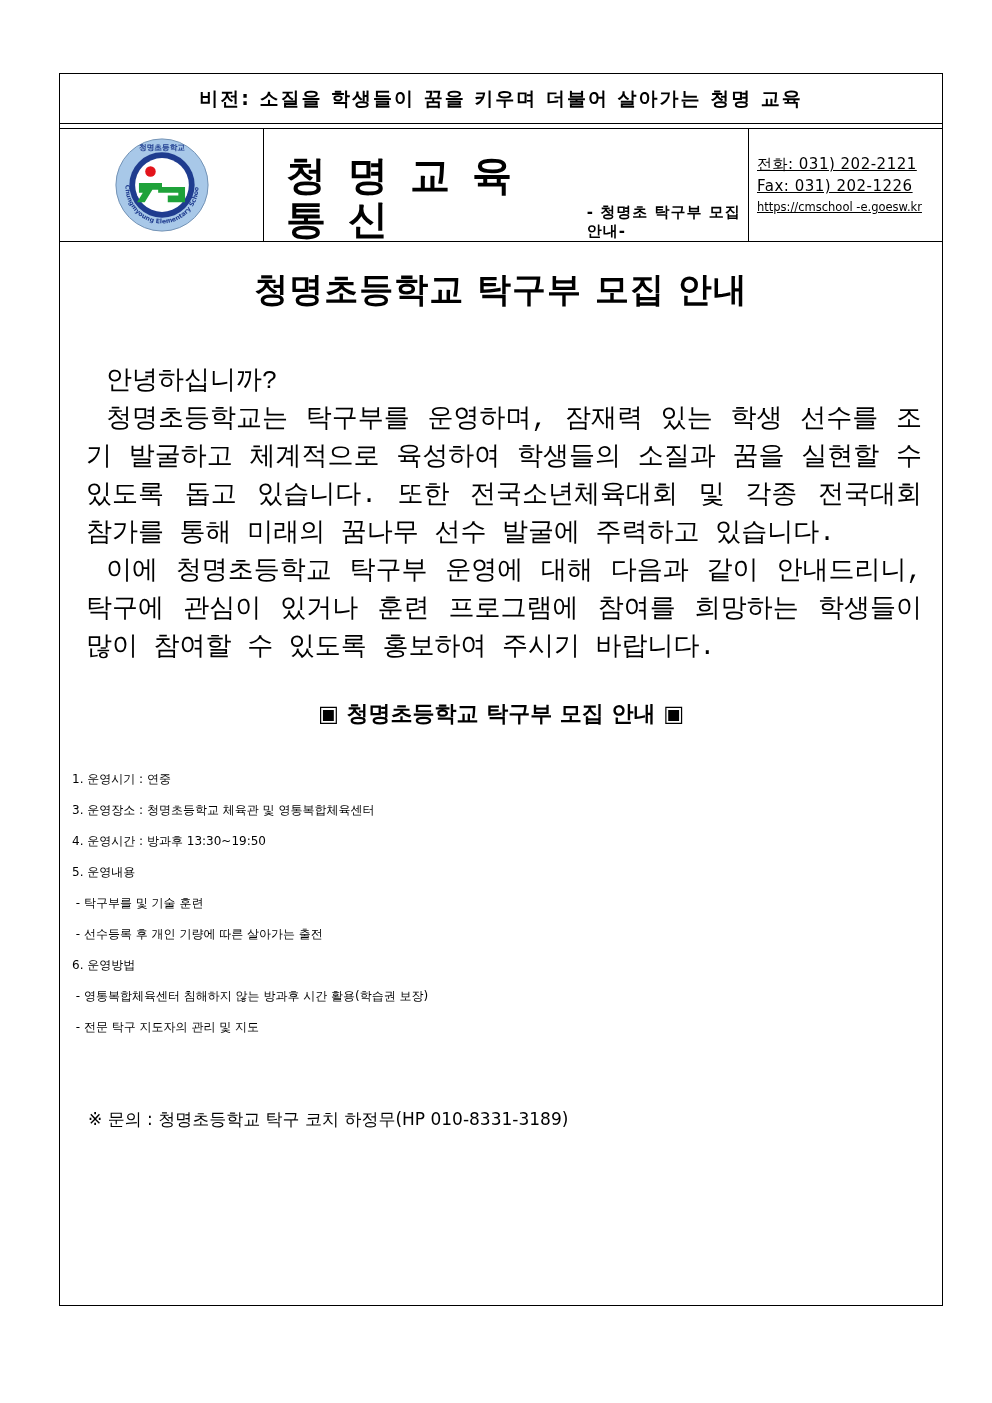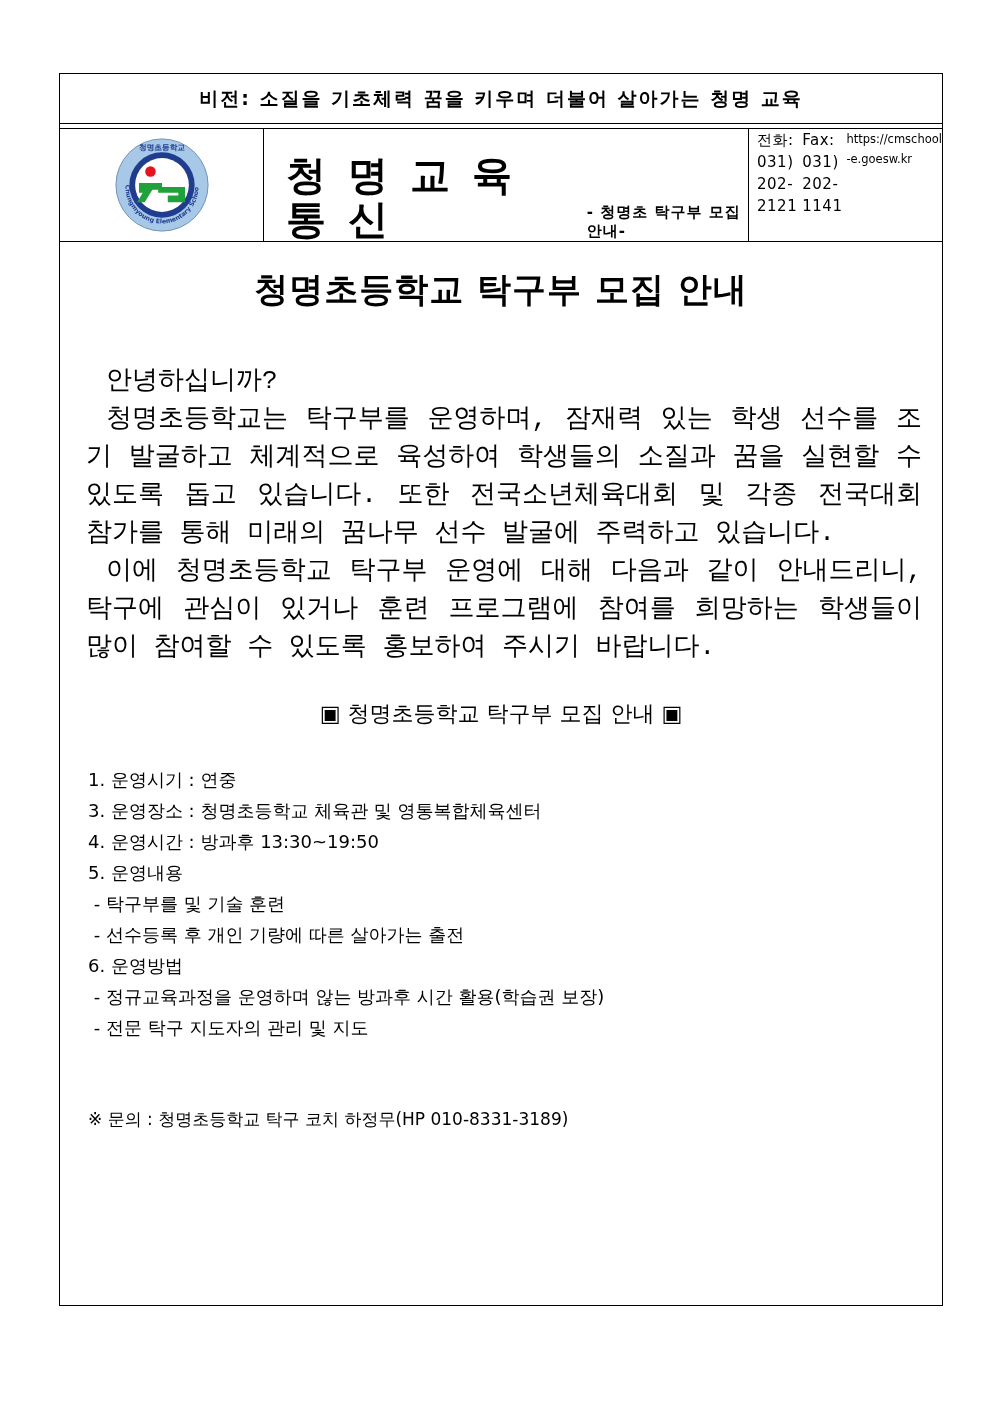--- a/index.html
+++ b/index.html
@@ -5,40 +5,40 @@
     html, body { margin: 0; padding: 0; background: #ffffff; }
     body { width: 992px; height: 1403px; position: relative; font-family: "DejaVu Sans", sans-serif; color: #000; }
     .page { position: absolute; left: 59px; top: 73px; width: 884px; height: 1233px; border: 1.5px solid #000; box-sizing: border-box; }
     .vision { position: absolute; left: 0; top: 0; width: 100%; height: 49px; display: flex; align-items: center; justify-content: center; font-size: 19px; font-weight: bold; letter-spacing: 2px; }
     .dbl { position: absolute; left: 0; top: 49px; width: 100%; height: 6px; border-top: 1.5px solid #000; border-bottom: 1.5px solid #000; box-sizing: border-box; }
     .header { position: absolute; left: 0; top: 55px; width: 100%; height: 113px; border-bottom: 1.5px solid #000; box-sizing: border-box; display: flex; }
     .logo-cell { width: 203px; border-right: 1.5px solid #000; display: flex; align-items: center; justify-content: center; }
     .title-cell { width: 484px; border-right: 1.5px solid #000; display: flex; align-items: flex-end; justify-content: center; }
     .title-main { font-size: 40px; font-weight: bold; letter-spacing: 22px; margin-left: 22px; line-height: 1.1; }
     .title-sub { font-size: 15px; font-weight: bold; margin-top: 8px; letter-spacing: 1px; }
-    .contact-cell { flex: 1; display: flex; flex-direction: row; justify-content: center; padding-left: 8px; }
+    .contact-cell { flex: 1; display: flex; flex-direction: column; justify-content: center; padding-left: 8px; text-decoration: underline; }
     .contact-cell .c { font-size: 15px; line-height: 22px; letter-spacing: 0.5px; }
     .contact-cell .url { font-size: 11.5px; line-height: 20px; }
     .doc-title { position: absolute; left: 0; top: 193px; width: 100%; text-align: center; font-size: 34px; font-weight: bold; letter-spacing: 1px; }
     .body-text { position: absolute; left: 26px; top: 288px; width: 836px; font-size: 26px; line-height: 38px; text-align: justify; font-family: Liberation Mono, monospace; }
     .body-text p { margin: 0; }
     .indent { text-indent: 20px; }
-    .section-title { position: absolute; left: 0; top: 625px; width: 100%; text-align: center; font-size: 22px; font-weight: normal; }
-    .list { position: absolute; left: 28px; top: 690px; font-size: 18px; line-height: 31px; }
+    .section-title { position: absolute; left: 0; top: 625px; width: 100%; text-align: center; font-size: 22px; font-weight: bold; }
+    .list { position: absolute; left: 12px; top: 690px; font-size: 12px; line-height: 31px; }
     .list .row { white-space: nowrap; }
     .list .bold { font-weight: bold; }
     .contact-note { position: absolute; left: 28px; top: 1034px; font-size: 17px; }
     .date { position: absolute; left: 0; top: 1095px; width: 100%; text-align: center; font-size: 26px; letter-spacing: 1px; }
     .principal { position: absolute; left: 0; top: 1148px; width: 100%; text-align: center; font-size: 40px; letter-spacing: 22px; margin-left: 11px; font-family: "DejaVu Sans", sans-serif; }
   </style>
 </head>
 <body>
 
 <div class="page">
-  <div class="vision">비전: 소질을 기초체력 꿈을 키우며 더불어 살아가는 청명 교육</div>
+  <div class="vision">비전: 소질을 학생들이 꿈을 키우며 더불어 살아가는 청명 교육</div>
   <div class="dbl"></div>
 
   <div class="header">
     <div class="logo-cell">
       <svg width="96" height="96" viewBox="0 0 100 100">
         <circle cx="50" cy="50" r="48" fill="#a8c8e8" stroke="#6f8fb3" stroke-width="1"></circle>
         <circle cx="50" cy="50" r="34" fill="#1f3c8f"></circle>
         <circle cx="50" cy="50" r="28" fill="#ffffff"></circle>
         <circle cx="38" cy="36" r="5.5" fill="#e3141b"></circle>
         <path d="M26 48 H50 V55 H40 L32 68 H24 L30 58 H26 Z" fill="#1fa23a"></path>
@@ -47,21 +47,21 @@
         <path id="ringpath" d="M12 52 A38 38 0 0 0 88 52" fill="none"></path>
         <text font-size="6.5" fill="#1f3c8f" font-weight="bold" font-family="DejaVu Sans, sans-serif"><textPath href="#ringpath" startOffset="50%" text-anchor="middle">Chungmyoung Elementary School</textPath></text>
       </svg>
     </div>
     <div class="title-cell">
       <div class="title-main">청명교육통신</div>
       <div class="title-sub">- 청명초 탁구부 모집 안내-</div>
     </div>
     <div class="contact-cell">
       <div class="c">전화: 031) 202-2121</div>
-      <div class="c">Fax: 031) 202-1141</div>
+      <div class="c">Fax: 031) 202-1226</div>
       <div class="url">https://cmschool -e.goesw.kr</div>
     </div>
   </div>
 
   <div class="doc-title">청명초등학교 탁구부 모집 안내</div>
 
   <div class="body-text">
     <p class="indent">안녕하십니까?</p>
     <p class="indent">청명초등학교는 탁구부를 운영하며, 잠재력 있는 학생 선수를 조기 발굴하고 체계적으로 육성하여 학생들의 소질과 꿈을 실현할 수 있도록 돕고 있습니다. 또한 전국소년체육대회 및 각종 전국대회 참가를 통해 미래의 꿈나무 선수 발굴에 주력하고 있습니다.</p>
     <p class="indent">이에 청명초등학교 탁구부 운영에 대해 다음과 같이 안내드리니, 탁구에 관심이 있거나 훈련 프로그램에 참여를 희망하는 학생들이 많이 참여할 수 있도록 홍보하여 주시기 바랍니다.</p>
@@ -70,18 +70,18 @@
   <div class="section-title">▣ 청명초등학교 탁구부 모집 안내 ▣</div>
 
   <div class="list">
     <div class="row"><span>1. 운영시기 : </span><span>연중</span></div>
     <div class="row"><span>3. 운영장소 : </span><span>청명초등학교 체육관 및 영통복합체육센터</span></div>
     <div class="row"><span>4. 운영시간 : </span><span>방과후 13:30~19:50</span></div>
     <div class="row"><span>5. 운영내용</span></div>
     <div class="row"><span style="white-space:pre"> - 탁구부를 및 기술 훈련</span></div>
     <div class="row"><span style="white-space:pre"> - 선수등록 후 개인 기량에 따른 살아가는 출전</span></div>
     <div class="row"><span>6. 운영방법</span></div>
-    <div class="row"><span style="white-space:pre"> - 정규교육과정을 운영하며 않는 방과후 시간 활용(학습권 보장)</span></div>
+    <div class="row"><span style="white-space:pre"> - 영통복합체육센터 침해하지 않는 방과후 시간 활용(학습권 보장)</span></div>
     <div class="row"><span style="white-space:pre"> - 전문 탁구 지도자의 관리 및 지도</span></div>
   </div>
 
   <div class="contact-note">※ 문의 : 청명초등학교 탁구 코치 하정무(HP 010-8331-3189)</div>
 </div>
 
 </body></html>

